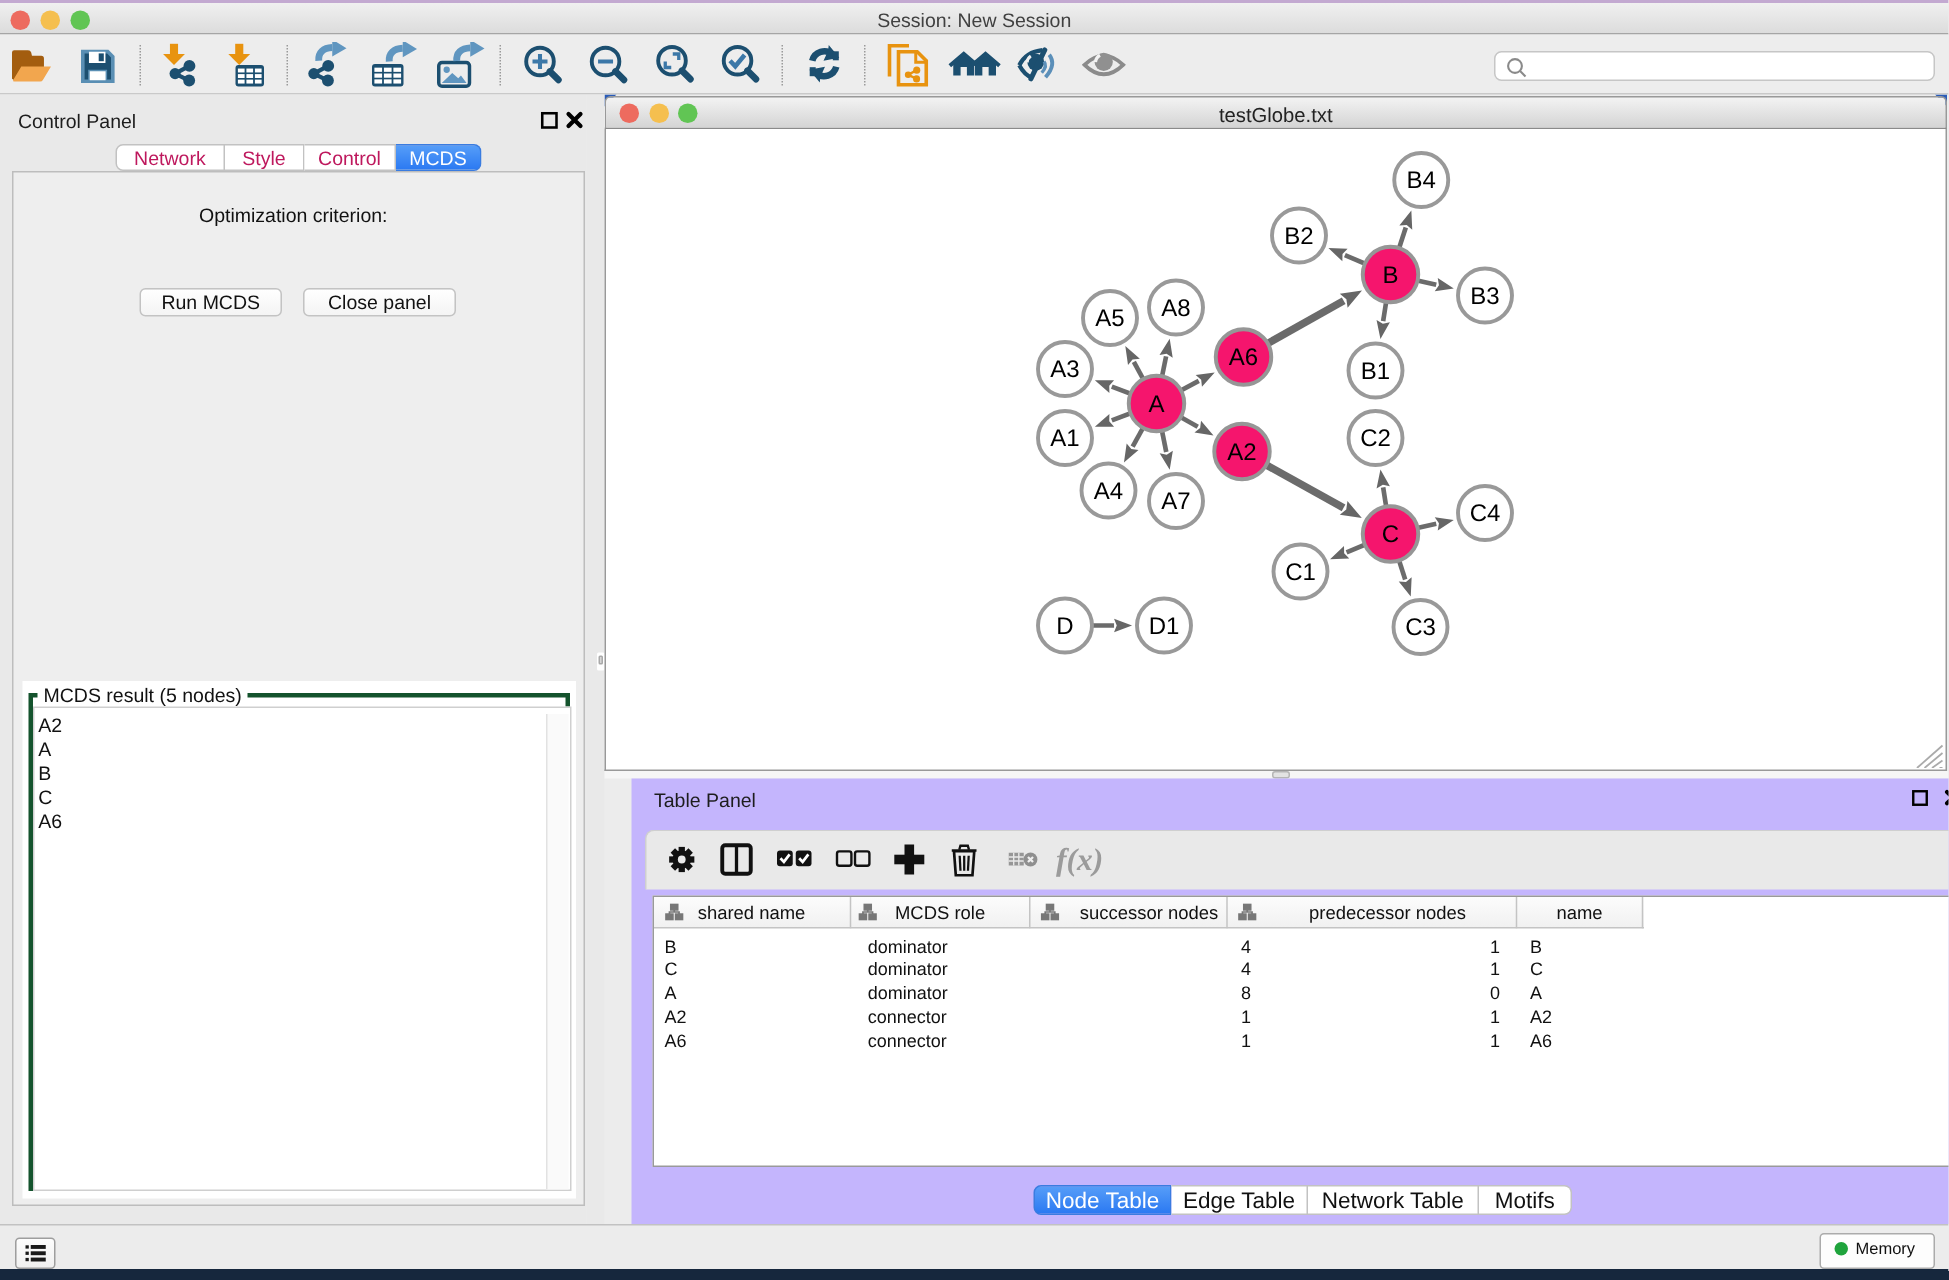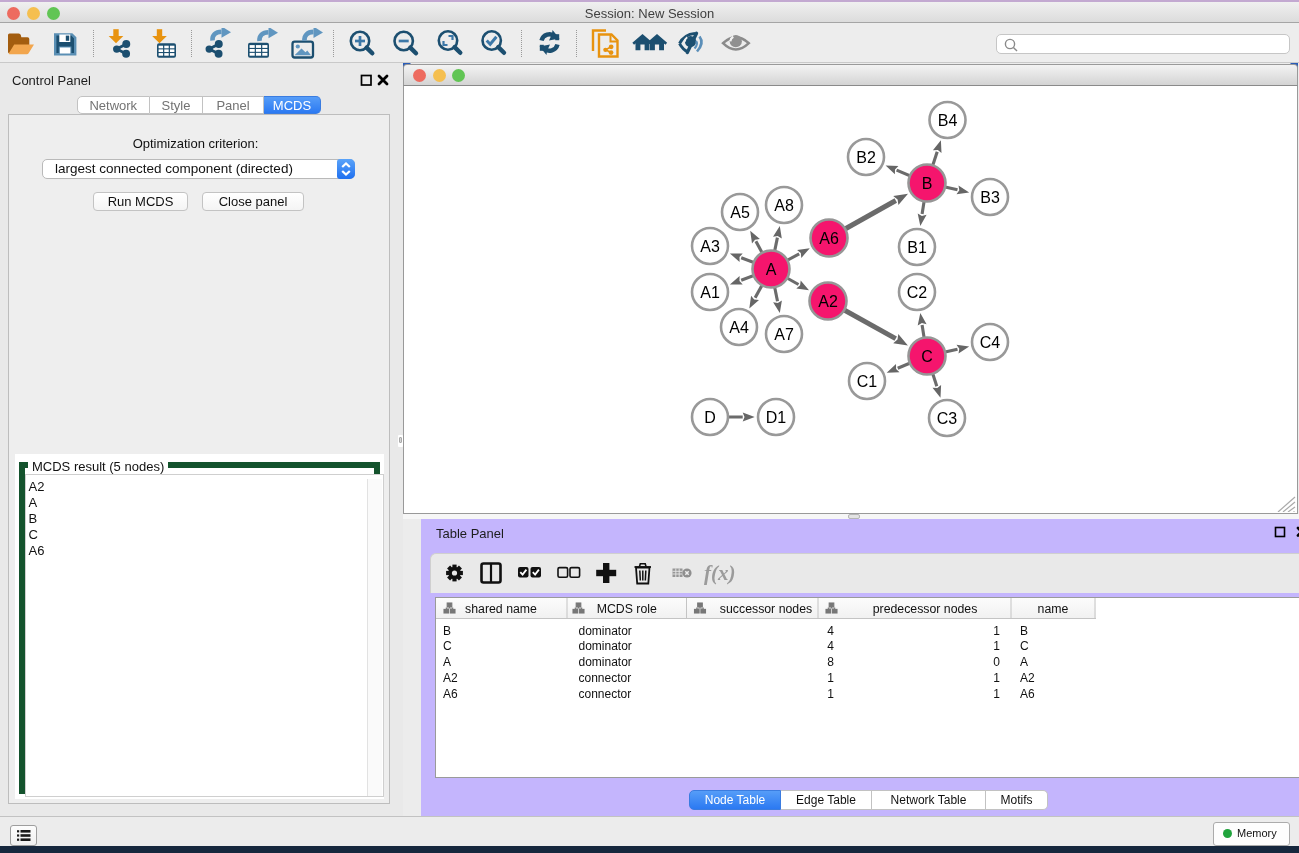--- a/index.html
+++ b/index.html
@@ -17,32 +17,32 @@
   font-size:13px; color:#404040; }
 #toolbar { left:0; top:23px; width:1299px; height:40px; background:#ededed; border-bottom:1px solid #c9c9c9; }
 .sep { position:absolute; top:7px; height:27px; width:0; border-left:1px dotted #9a9a9a; }
 #searchbox { position:absolute; left:996px; top:10.5px; width:294px; height:20px; background:#fff;
   border:1px solid #c6c6c6; border-radius:5px; }
 
 
 #cpanel { left:0; top:63px; width:391px; height:753px; background:#e9e9e9;padding-left:32px; }
 #cptitle { position:absolute; left:12px; top:10px; font-size:13px; color:#1d1d1d; }
 .tab { position:absolute; top:0; height:18.5px; background:#fff; border:1px solid #c2c2c2;
-  font-size:13px; text-align:center; line-height:17.5px; color:#737373; }
+  font-size:13px; text-align:center; line-height:17.5px; color:#be185d; }
 #cpcontent { position:absolute; left:8px; top:50.5px; width:382px; height:690px;
   background:#eeeeee; border:1px solid #bdbdbd; }
 #optlabel { position:absolute; left:0; top:73px; width:100%; text-align:center; font-size:13px; color:#111; }
 #combo { position:absolute; left:42px; top:95.5px; width:313px; height:20px; background:#fff;
   border:1px solid #b9b9b9; border-radius:5px; font-size:13.5px; line-height:18px; padding-left:12px; color:#111; }
 #combostep { position:absolute; right:-1px; top:-1px; width:18px; height:20px; border-radius:3px 5px 5px 3px;
   background:linear-gradient(#5aa3f9,#1f70f0); }
 .btn { position:absolute; top:129px; height:19px; background:linear-gradient(#ffffff,#f4f4f4);
   border:1px solid #c3c3c3; border-radius:4px; font-size:13px; text-align:center; line-height:17px; color:#111; }
 #resultbox { position:absolute; left:15px; top:391px; width:369px; height:345px; background:#fff; }
-#groupbox { position:absolute; left:4px; top:8px; width:361px; height:332px; border:6px solid #14532d; }
+#groupbox { position:absolute; left:4px; top:8px; width:361px; height:332px; border:3px solid #14532d; }
 #grouptitle { position:absolute; left:3px; top:-9px; background:#fff; padding:0 4px; font-size:13px; color:#111; }
 #mlist { position:absolute; left:0px; top:6px; width:359px; height:323px; background:#fff;
   border:1px solid #cfcfcf; font-size:13px; color:#111; }
 #mscroll { position:absolute; right:1px; top:4px; width:15px; height:calc(100% - 4px); background:#fafafa;
   border-left:1px solid #e2e2e2; }
 .mitem { position:absolute; left:2.5px; height:16px; line-height:16px; }
 
 
 #vdivider { left:391px; top:63px; width:12px; height:753px; background:#e9e9e9; }
 #vhandle { position:absolute; left:7px; top:371.5px; width:5px; height:12px; background:#fff; border-radius:1px; }
@@ -67,21 +67,21 @@
 #tpanel { left:421px; top:519px; width:896px; height:297px; background:#c4b5fd; }
 #tptitle { position:absolute; left:15px; top:7px; font-size:13px; color:#1d1d1d; }
 #ttoolbar { position:absolute; left:9px; top:34px; width:878px; height:40px; background:#e9e9e9;
   border:1px solid #cfcfcf; border-radius:6px 6px 0 0; border-bottom:none;font-weight:bold; }
 #ttable { position:absolute; left:14px; top:78px; width:873px; height:181px; background:#fff;
   border:1px solid #9a9a9a; }
 #thead { position:absolute; left:0; top:0; width:660px; height:21px; background:linear-gradient(#fcfcfc,#f1f1f1);
   border-bottom:1px solid #c4c4c4; font-size:12px; color:#111; }
 .trow { position:absolute; font-size:12px; color:#111; height:16px; line-height:16px; }
 .btab { position:absolute; top:0; height:20px; background:#fff; border:1px solid #c2c2c2;
-  font-size:12px; text-align:center; line-height:19px; color:#111; }
+  font-size:15px; text-align:center; line-height:19px; color:#111; }
 
 
 #statusbar { left:0; top:816px; width:1299px; height:30px; background:#ececec; border-top:1px solid #c2c2c2; }
 #listbtn { position:absolute; left:10px; top:8px; width:27px; height:21px;
   background:linear-gradient(#fdfdfd,#f0f0f0); border:1px solid #9e9e9e; border-radius:3px; }
 #membtn { position:absolute; left:1213px; top:5px; width:77px; height:24px; background:#fdfdfd;
   border:1px solid #ababab; border-radius:3px; font-size:11px; line-height:22px; color:#111; }
 #navy { left:0; top:846px; width:1299px; height:7px; background:#16273d; }
 </style>
 </head>
@@ -211,30 +211,24 @@
 
   <div class="abs" id="cpanel">
     <div id="cptitle">Control Panel</div>
     <svg width="30" height="14" style="position:absolute;left:360px;top:11px;">
       <rect x="1.5" y="1.5" width="9.5" height="9.5" fill="none" stroke="#000" stroke-width="1.7"></rect>
       <path d="M19 2 L27 10 M27 2 L19 10" stroke="#000" stroke-width="2.8" stroke-linecap="round"></path>
     </svg>
     <div id="cpcontent"></div>
     <div class="tab" style="left:76.5px; top:32.5px; width:73.5px; border-radius:5px 0 0 5px;">Network</div>
     <div class="tab" style="left:150px; top:32.5px; width:53px; border-left:none;">Style</div>
-    <div class="tab" style="left:203px; top:32.5px; width:61px; border-left:none;">Panel</div>
+    <div class="tab" style="left:203px; top:32.5px; width:61px; border-left:none;">Control</div>
     <div class="tab" style="left:264px; top:32.5px; width:57px; border-left:none; border-radius:0 5px 5px 0;
       background:linear-gradient(#569df8,#2b79f2); color:#fff; border-color:#3a7ce0;">MCDS</div>
     <div id="optlabel">Optimization criterion:</div>
-    <div id="combo">largest connected component (directed)
-      <div id="combostep"><svg width="18" height="20">
-        <path d="M5.2 8 L9 4.4 L12.8 8" fill="none" stroke="#fff" stroke-width="2.2"></path>
-        <path d="M5.2 12 L9 15.6 L12.8 12" fill="none" stroke="#fff" stroke-width="2.2"></path>
-      </svg></div>
-    </div>
     <div class="btn" style="left:93px; width:95px;">Run MCDS</div>
     <div class="btn" style="left:202px; width:102px;">Close panel</div>
     <div id="resultbox">
       <div id="groupbox">
         <div id="grouptitle">MCDS result (5 nodes)</div>
         <div id="mlist">
           <div class="mitem" style="top:4px;">A2</div>
           <div class="mitem" style="top:20px;">A</div>
           <div class="mitem" style="top:36px;">B</div>
           <div class="mitem" style="top:52px;">C</div>
@@ -252,20 +246,21 @@
 
   <div class="abs" id="gwin">
     <svg width="895" height="10" style="position:absolute;left:0;top:-1px;">
       <path d="M0 0 L8 0 L0 8 Z" fill="#2a5cb8"></path>
       <path d="M895 0 L887 0 L895 8 Z" fill="#2a5cb8"></path>
     </svg>
     <div id="gtitle">
       <div class="tl" style="left:8.5px; background:#ed6b5f;"></div>
       <div class="tl" style="left:28.5px; background:#f5bf4f;"></div>
       <div class="tl" style="left:47.5px; background:#61c554;"></div>
+      <div id="gtext">testGlobe.txt</div>
     </div>
     <div id="gcanvas">
       <svg id="graphsvg" width="893" height="426" style="position:absolute;left:0;top:0;">
 <line x1="367.0" y1="183.0" x2="351.9" y2="155.3" stroke="#6b6b6b" stroke-width="3.1"></line>
 <polygon points="346.2,144.7 355.9,153.1 351.0,153.7 348.0,157.4" fill="#666666"></polygon>
 <line x1="367.0" y1="183.0" x2="373.4" y2="151.6" stroke="#6b6b6b" stroke-width="3.1"></line>
 <polygon points="375.8,139.9 377.8,152.5 373.7,149.9 369.0,150.7" fill="#666666"></polygon>
 <line x1="367.0" y1="183.0" x2="337.2" y2="171.7" stroke="#6b6b6b" stroke-width="3.1"></line>
 <polygon points="325.9,167.5 338.7,167.5 335.5,171.1 335.6,176.0" fill="#666666"></polygon>
 <line x1="367.0" y1="183.0" x2="337.2" y2="194.3" stroke="#6b6b6b" stroke-width="3.1"></line>

